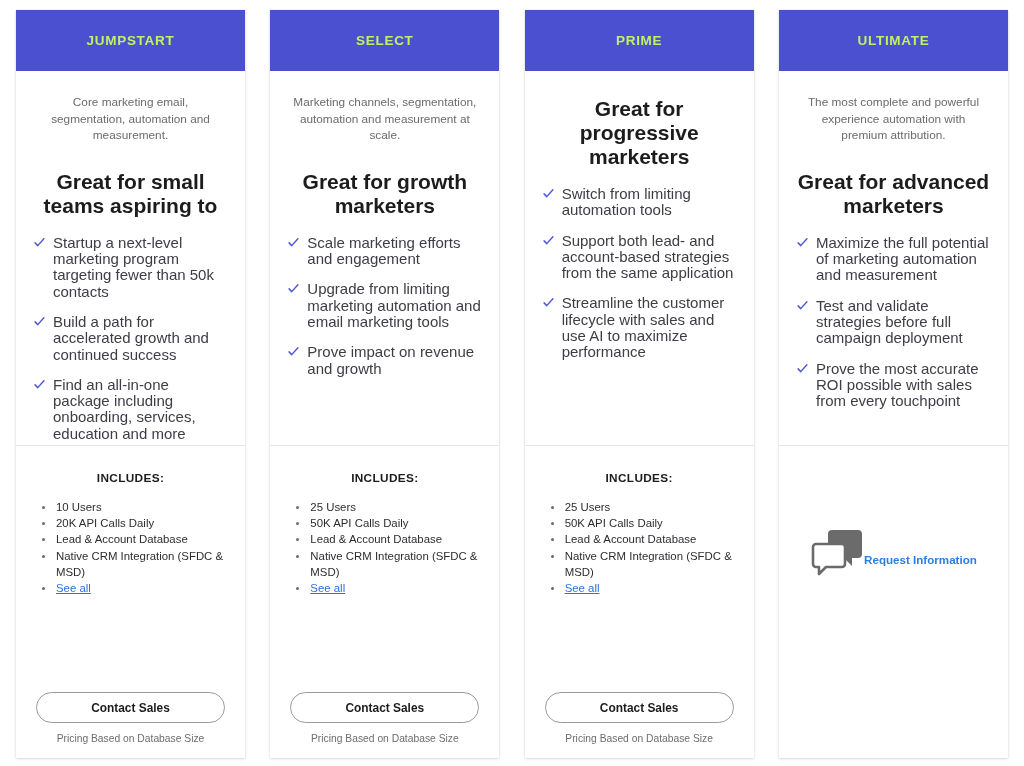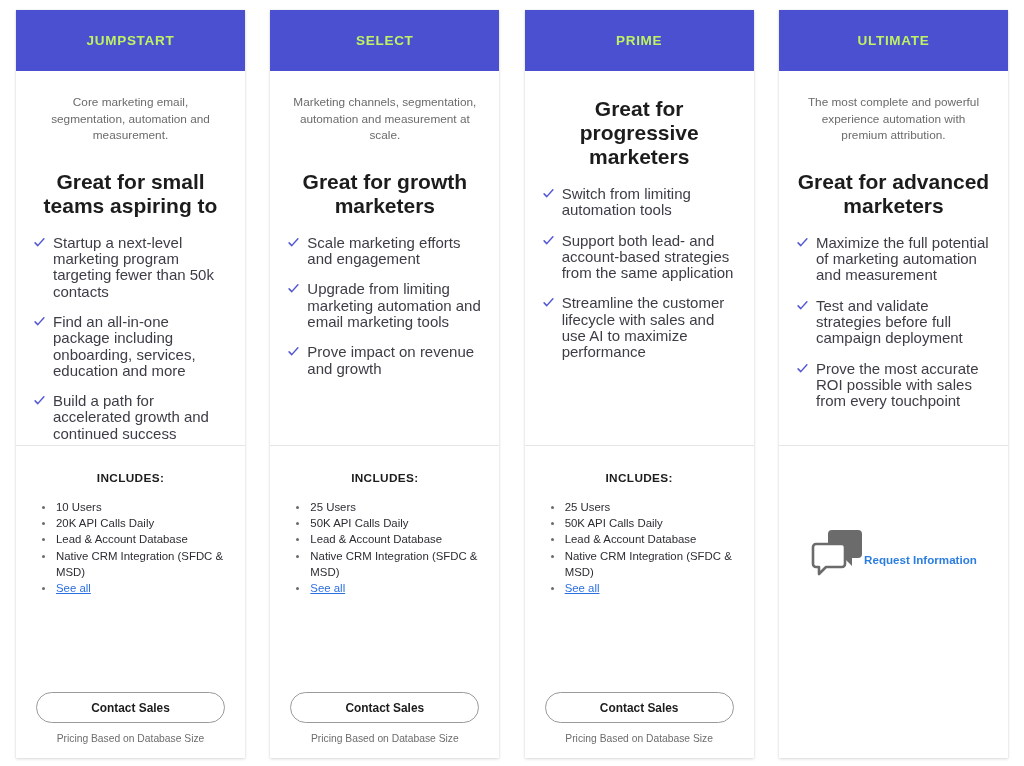--- a/index.html
+++ b/index.html
@@ -242,29 +242,29 @@
               </svg>
             </span>
             <span class="benefit-text">Startup a next-level marketing program targeting fewer than 50k contacts</span>
           </div>
           <div class="benefit-item">
             <span class="check-icon">
               <svg viewBox="0 0 12 12" width="11" height="11" fill="none" stroke="currentColor" stroke-width="1.6" stroke-linecap="round" stroke-linejoin="round">
                 <path d="M1.2 6.4 L4.1 9.4 L10.8 1.9"></path>
               </svg>
             </span>
+            <span class="benefit-text">Build a path for accelerated growth and continued success</span>
+          </div>
+          <div class="benefit-item">
+            <span class="check-icon">
+              <svg viewBox="0 0 12 12" width="11" height="11" fill="none" stroke="currentColor" stroke-width="1.6" stroke-linecap="round" stroke-linejoin="round">
+                <path d="M1.2 6.4 L4.1 9.4 L10.8 1.9"></path>
+              </svg>
+            </span>
             <span class="benefit-text">Find an all-in-one package including onboarding, services, education and more</span>
-          </div>
-          <div class="benefit-item">
-            <span class="check-icon">
-              <svg viewBox="0 0 12 12" width="11" height="11" fill="none" stroke="currentColor" stroke-width="1.6" stroke-linecap="round" stroke-linejoin="round">
-                <path d="M1.2 6.4 L4.1 9.4 L10.8 1.9"></path>
-              </svg>
-            </span>
-            <span class="benefit-text">Build a path for accelerated growth and continued success</span>
           </div>
         </div>
       </div>
       <div class="plan-includes">
         <div class="includes-title">INCLUDES:</div>
         <div class="includes-list">
           <div class="includes-item">
             <span class="includes-dot"></span>
             <span class="includes-text">10 Users</span>
           </div>

